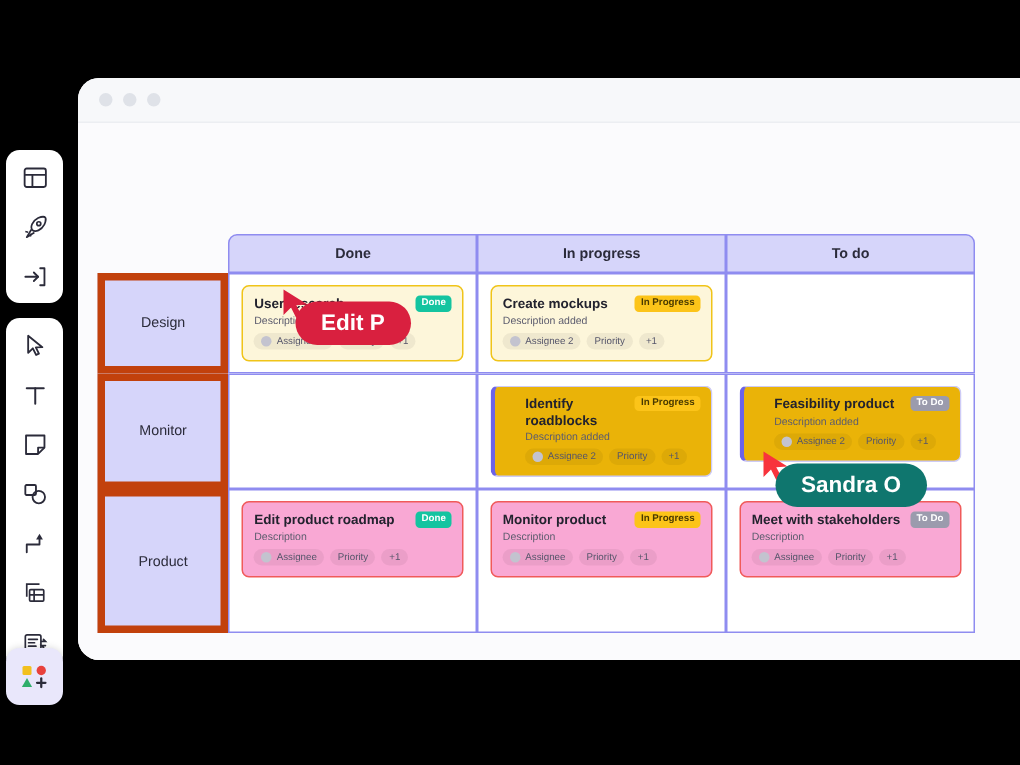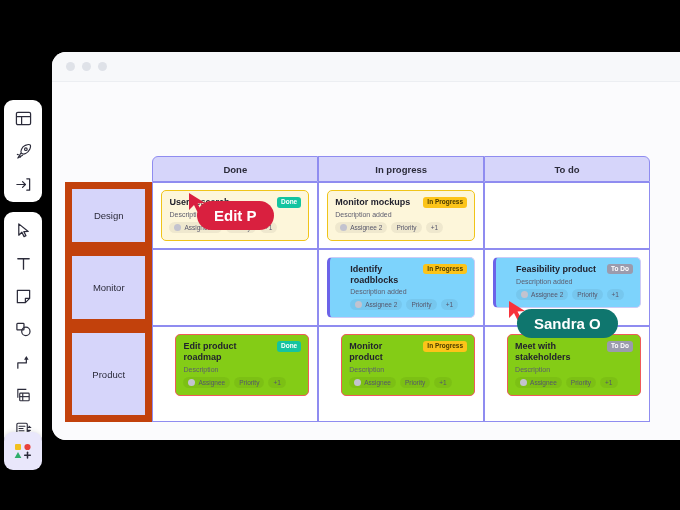--- a/index.html
+++ b/index.html
@@ -53,21 +53,21 @@
     text-align:center;
     font-size:9.5px;
     color:#2b2b3a;
     vertical-align:middle;
   }
   .col-hdr.first { border-radius:6px 0 0 0; }
   .col-hdr.last  { border-radius:0 6px 0 0; }
   .row-hdr {
     width:88px;
     background:#d6d5fa;
-    border:7px solid #c2410c;
+    border:5px solid #c2410c;
     text-align:center;
     font-size:9.5px;
     color:#2b2b3a;
     vertical-align:middle;
     font-weight:400;
   }
   .cell {
     border:1px solid #8f8cf0;
     background:#ffffff;
     vertical-align:top;
@@ -78,22 +78,22 @@
   .r-eng     .cell, .r-eng     .row-hdr { height:59px; }
   .r-product .cell, .r-product .row-hdr { height:96px; }
 
   
   .card {
     border-radius:5px;
     padding:6px 7px 7px 7px;
     position:relative;
   }
   .card.yellow { background:#fdf6da; border:1.5px solid #f0c419; }
-  .card.purple { background:#7dd3fc; border-left:3px solid #6c63e8; border-top:1px solid #cdcbf6; border-right:1px solid #cdcbf6; border-bottom:1px solid #cdcbf6;padding-left:20px; }
-  .card.red    { background:#84cc16; border:1.5px solid #f05a5a;margin-left:14px; }
+  .card.purple { background:#eab308; border-left:3px solid #6c63e8; border-top:1px solid #cdcbf6; border-right:1px solid #cdcbf6; border-bottom:1px solid #cdcbf6;padding-left:20px; }
+  .card.red    { background:#f9a8d4; border:1.5px solid #f05a5a; }
 
   .card-top { display:flex; align-items:flex-start; justify-content:space-between; gap:6px; }
   .card-title {
     font-size:9px;
     font-weight:bold;
     color:#22222e;
     line-height:1.2;
   }
   .badge {
     font-size:6.5px;
@@ -223,21 +223,21 @@
                   <div class="pill">
                     <span>+1</span>
                   </div>
                 </div>
               </div>
             </td>
 
             <td class="cell">
               <div class="card yellow">
                 <div class="card-top">
-                  <div class="card-title">Monitor mockups</div>
+                  <div class="card-title">Create mockups</div>
                   <div class="badge prog">In Progress</div>
                 </div>
                 <div class="card-desc">Description added</div>
                 <div class="pills">
                   <div class="pill">
                     <span class="avatar"></span>
                     <span>Assignee 2</span>
                   </div>
                   <div class="pill">
                     <span>Priority</span>

